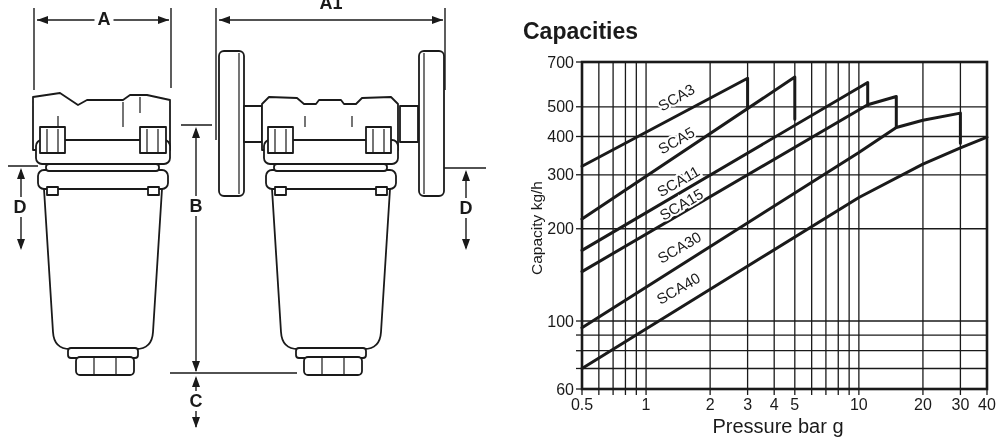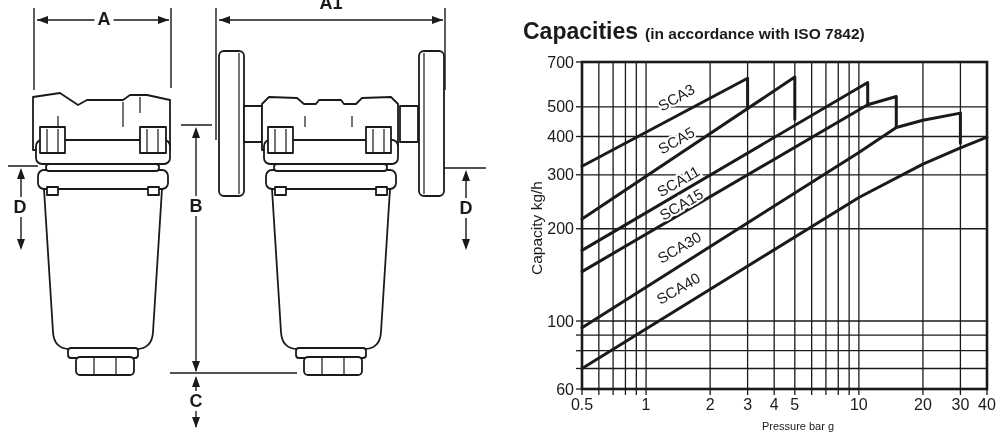--- a/index.html
+++ b/index.html
@@ -9,22 +9,22 @@
   .drawing svg{position:absolute;left:0;top:0;}
   .dim{position:absolute;transform:translate(-50%,-50%);font-weight:bold;font-size:18px;
        line-height:1;background:#ffffff;padding:1px 3px;}
   .chart{position:absolute;left:510px;top:0;width:490px;height:445px;}
   #chart-svg{position:absolute;left:0;top:0;}
   .chart-title{position:absolute;left:13px;top:18px;display:flex;align-items:baseline;gap:7px;white-space:nowrap;}
   .t1{font-size:23px;font-weight:bold;}
   .t2{font-size:15.5px;font-weight:bold;}
   .ylab{position:absolute;left:27px;top:228px;transform:translate(-50%,-50%) rotate(-90deg);
         font-size:15.5px;white-space:nowrap;}
-  .xlab{position:absolute;left:288px;top:426px;transform:translate(-50%,-50%);
-        font-size:11px;white-space:nowrap;text-align:center;}
+  .xlab{position:absolute;left:268px;top:426px;transform:translate(-50%,-50%);
+        font-size:20px;white-space:nowrap;text-align:center;}
   svg text{font-family:"Liberation Sans",sans-serif;}
   .o{fill:#ffffff;stroke:#1a1a1a;stroke-width:1.8;stroke-linejoin:round;}
   .d{fill:none;stroke:#1a1a1a;stroke-width:1.2;}
   .dm{fill:none;stroke:#1a1a1a;stroke-width:1.4;}
   .ah{fill:#1a1a1a;stroke:none;}
 </style>
 </head>
 <body>
 
 <div class="page">
@@ -205,19 +205,18 @@
           <text x="169" y="145" text-anchor="middle" font-size="15" fill="#1a1a1a" transform="rotate(-30 169 145)" paint-order="stroke" stroke="#ffffff" stroke-width="4">SCA5</text>
           <text x="171" y="186" text-anchor="middle" font-size="15" fill="#1a1a1a" transform="rotate(-30 171 186)" paint-order="stroke" stroke="#ffffff" stroke-width="4">SCA11</text>
           <text x="174" y="209" text-anchor="middle" font-size="15" fill="#1a1a1a" transform="rotate(-30 174 209)" paint-order="stroke" stroke="#ffffff" stroke-width="4">SCA15</text>
           <text x="172" y="252" text-anchor="middle" font-size="15" fill="#1a1a1a" transform="rotate(-30 172 252)" paint-order="stroke" stroke="#ffffff" stroke-width="4">SCA30</text>
           <text x="171" y="293" text-anchor="middle" font-size="15" fill="#1a1a1a" transform="rotate(-30 171 293)" paint-order="stroke" stroke="#ffffff" stroke-width="4">SCA40</text>
         </g>
         <rect x="72" y="62" width="405" height="327" fill="none" stroke="#1a1a1a" stroke-width="2.6"></rect>
       </svg>
     <div class="chart-title">
       <span class="t1">Capacities</span>
-      <span class="t2">(in accordance with ISO 7842)</span>
     </div>
     <div class="ylab">Capacity kg/h</div>
     <div class="xlab">Pressure bar g</div>
   </section>
 
 </div>
 
 </body></html>

